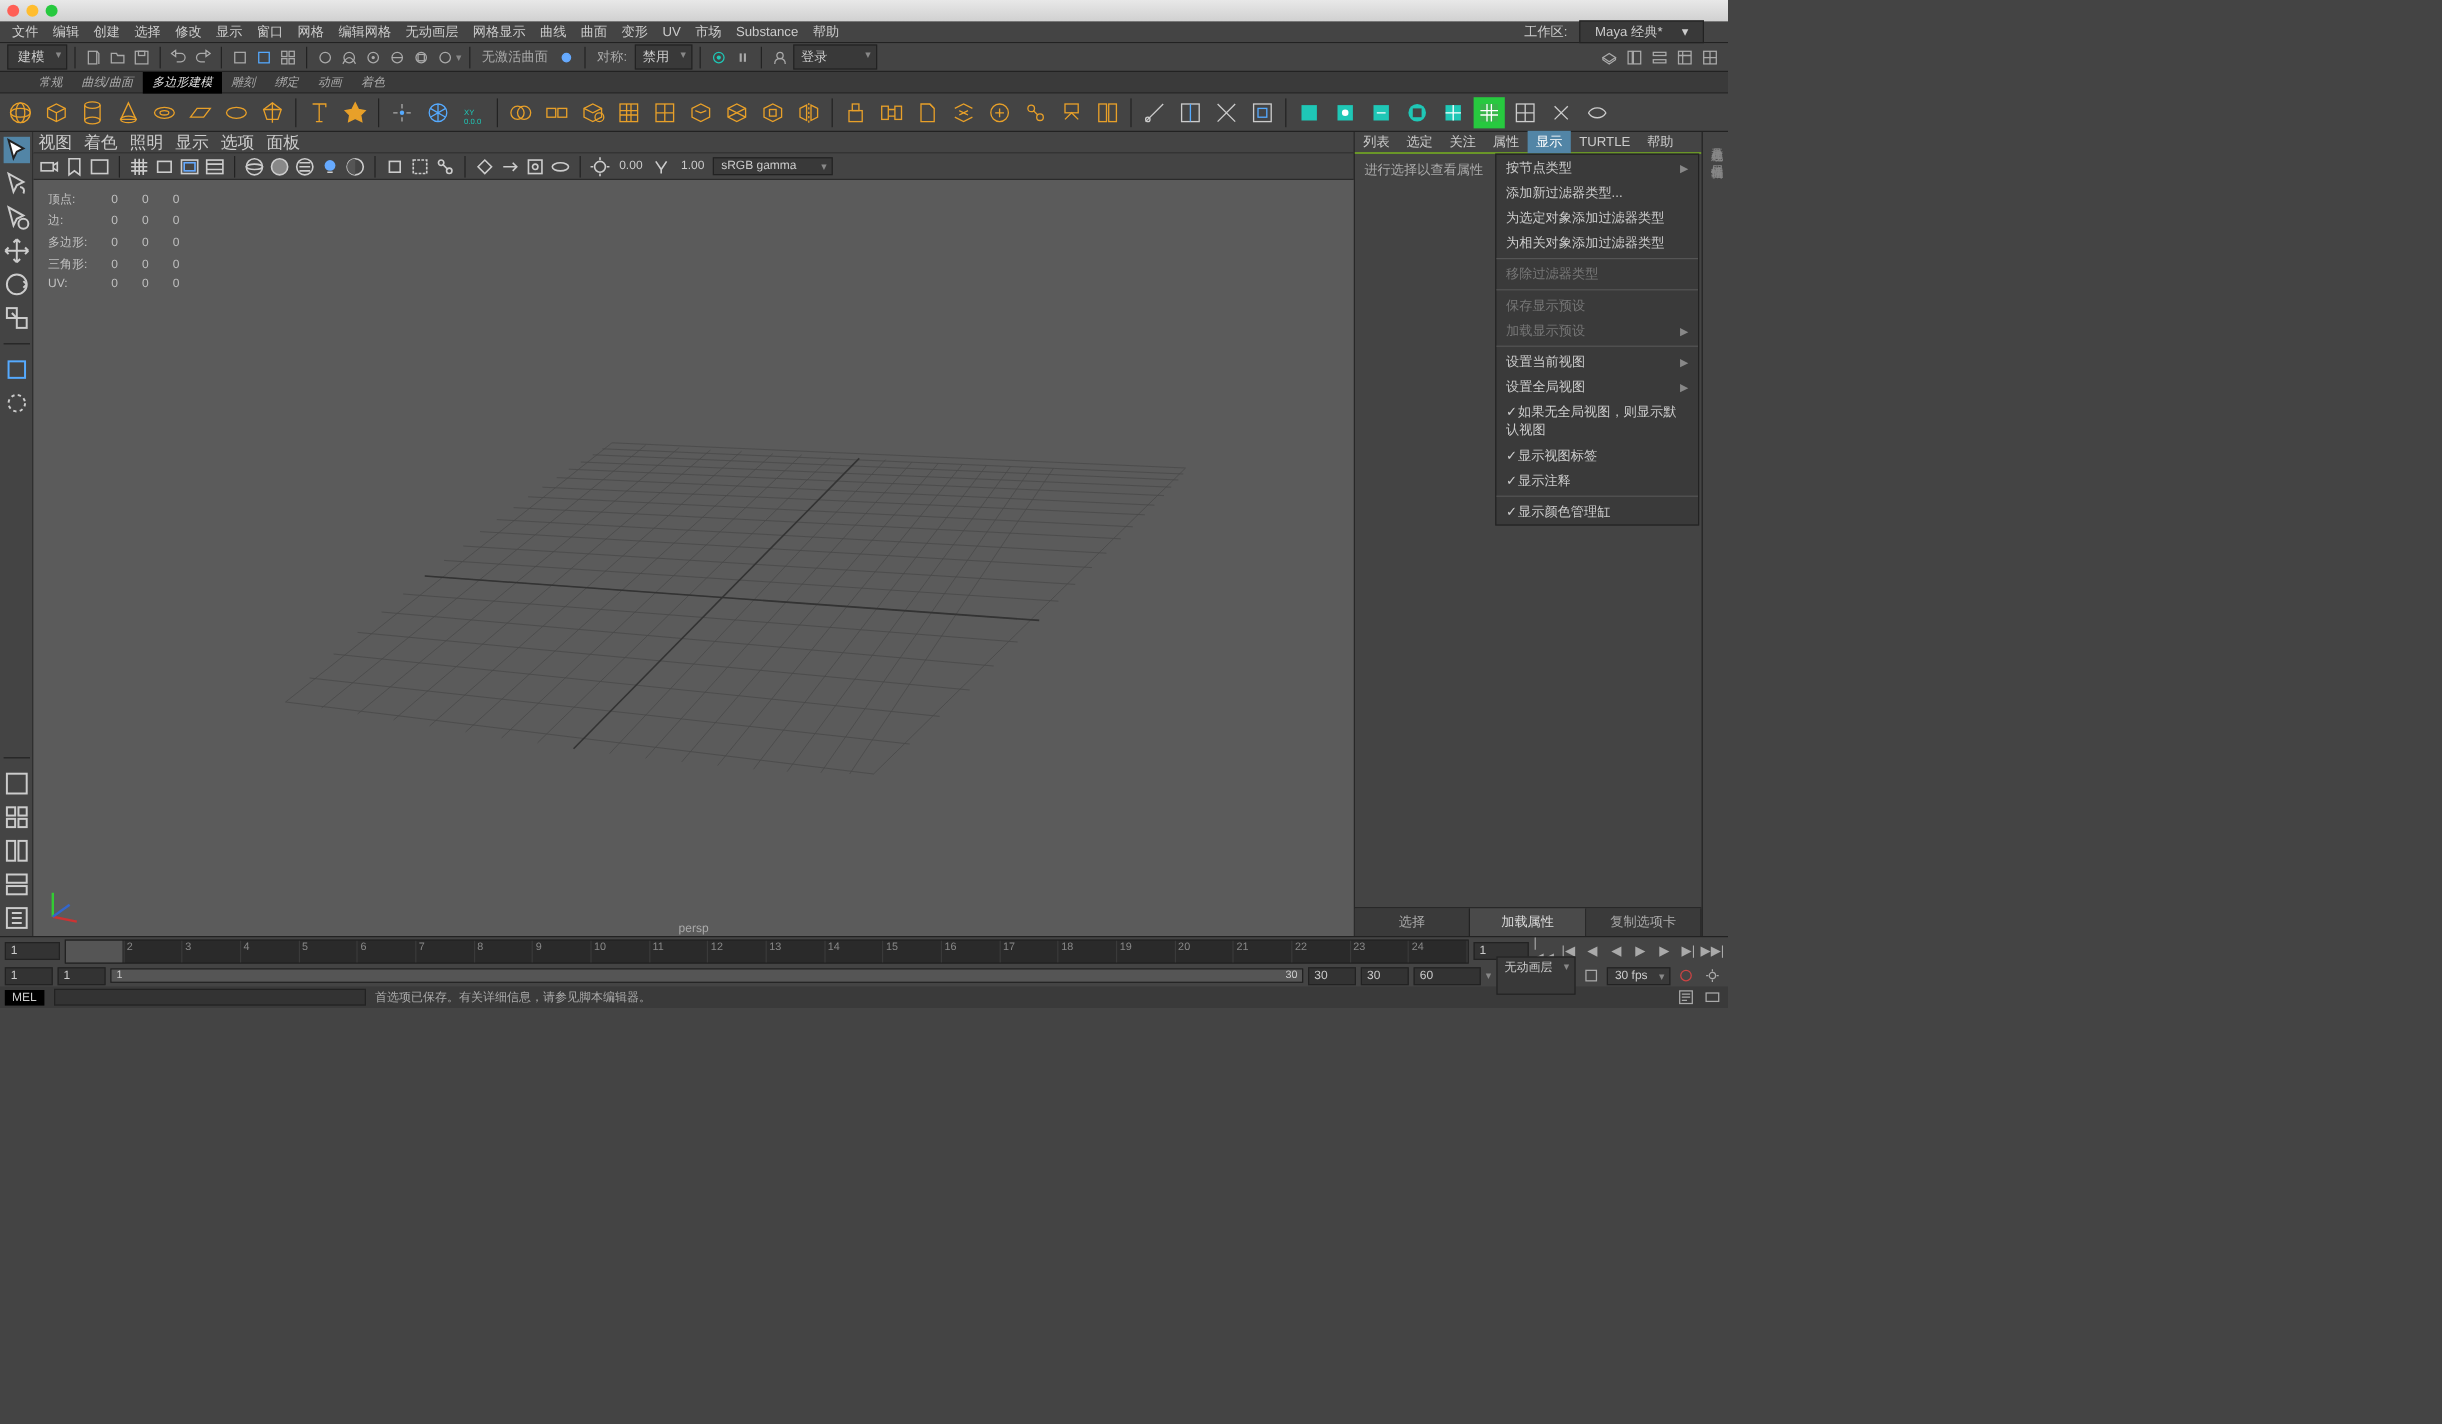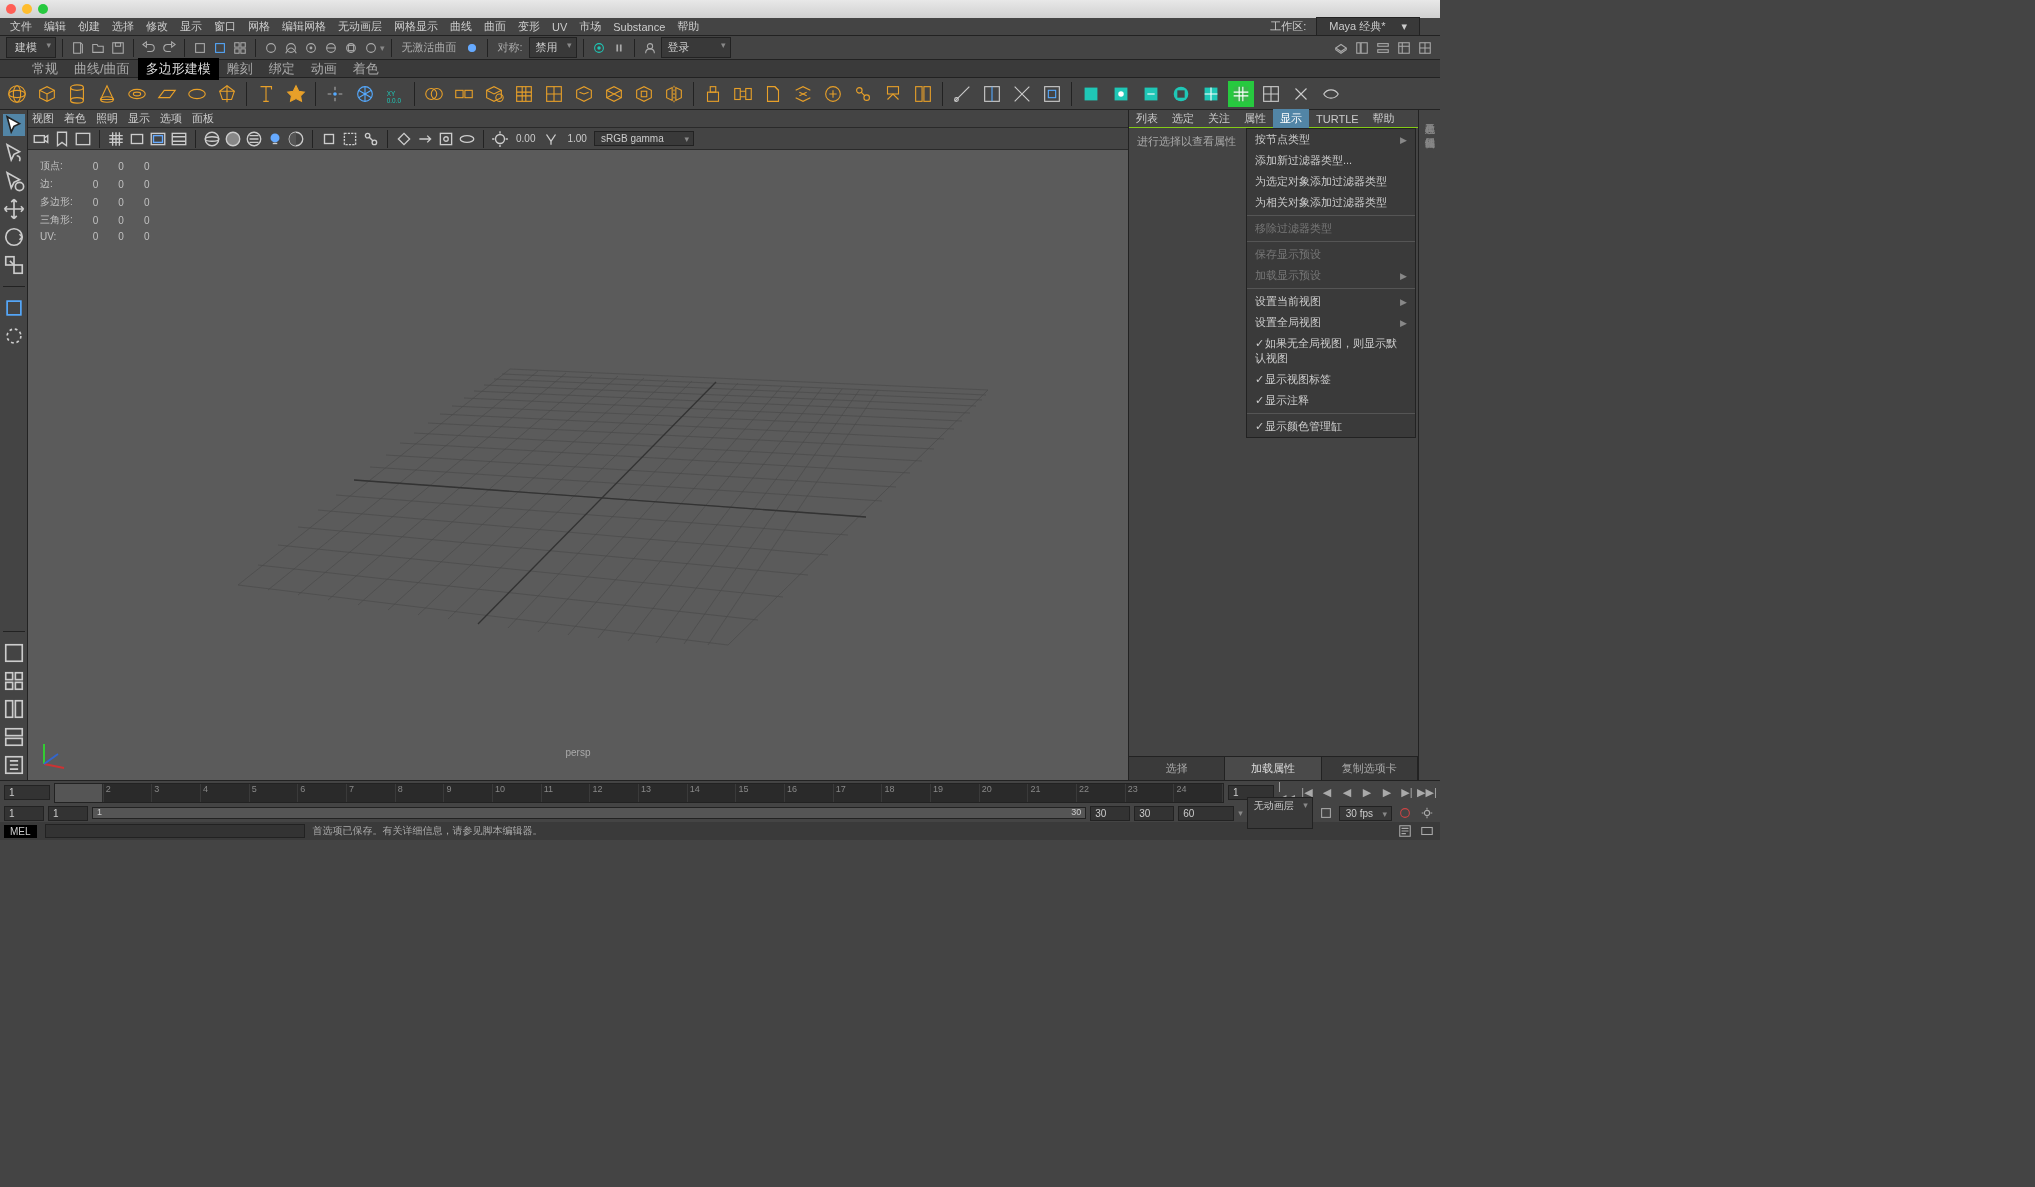--- a/index.html
+++ b/index.html
@@ -16,43 +16,43 @@
 .lock-icon { width:12px; height:12px; display:inline-block; }
 .toolbar { height: 24px; background:#444; display:flex; align-items:center; padding: 0 6px; gap:2px; border-bottom:1px solid #222; }
 .dd { background:#393939; border:1px solid #222; padding: 2px 18px 2px 8px; color:#ccc; position:relative; }
 .dd::after { content:"▾"; position:absolute; right:4px; top:2px; font-size:9px; color:#888; }
 .sep { width:1px; height:18px; background:#222; margin:0 4px; }
 .tb-icon { width:18px; height:18px; display:flex; align-items:center; justify-content:center; cursor:pointer; }
 .tb-icon svg { width:14px; height:14px; }
 .tb-label { color:#aaa; font-size:11px; padding:0 4px; }
 .status-right { margin-left:auto; display:flex; gap:3px; }
 .shelf-tabs { height:18px; background:#3a3a3a; display:flex; align-items:center; border-bottom:1px solid #222; padding-left:24px; }
-.shelf-tabs span { padding: 2px 8px; color:#aaa; cursor:pointer; font-size:13px; }
+.shelf-tabs span { padding: 2px 8px; color:#aaa; cursor:pointer; font-size:10px;font-style:italic; }
 .shelf-tabs span.active { background:#000000; color:#ddd; }
 .shelf { height:32px; background:#444; display:flex; align-items:center; padding:0 4px; gap:4px; border-bottom:1px solid #222; }
 .shelf-item { width:26px; height:26px; display:flex; align-items:center; justify-content:center; cursor:pointer; }
 .shelf-item svg { width:22px; height:22px; }
 .shelf-sep { width:1px; height:24px; background:#222; margin:0 2px; }
 .main { display:flex; height: calc(100% - 18px - 18px - 24px - 18px - 32px - 60px); }
 .toolbox-left { width:28px; background:#444; border-right:1px solid #222; display:flex; flex-direction:column; align-items:center; padding:4px 0; gap:6px; }
 .toolbox-left .tool { width:22px; height:22px; display:flex; align-items:center; justify-content:center; cursor:pointer; }
 .toolbox-left .tool.active { background:#5285a6; }
 .toolbox-left .group-sep { width:22px; height:1px; background:#222; margin:4px 0; }
 .viewport-wrap { flex:1; display:flex; flex-direction:column; background:#5b5b5b; }
 .panel-menu { height:18px; background:#444; display:flex; align-items:center; padding:0 4px; gap:10px; border-bottom:1px solid #2a2a2a; }
-.panel-menu span { font-size:11px; color:#ccc; cursor:pointer; }
+.panel-menu span { font-size:14px; color:#ccc; cursor:pointer; }
 .panel-tools { height:22px; background:#444; display:flex; align-items:center; padding:0 4px; gap:3px; border-bottom:1px solid #2a2a2a; }
 .pt-icon { width:18px; height:18px; display:flex; align-items:center; justify-content:center; cursor:pointer; }
 .pt-val { color:#ccc; font-size:10px; padding:0 4px; }
 .viewport { flex:1; position:relative; background:#5b5b5b; overflow:hidden; }
 .hud-table { position:absolute; top:6px; left:6px; color:#c0c0c0; font-size:10px; }
 .hud-table td { padding: 1px 14px 1px 4px; }
 .grid-plane { position:absolute; left:50%; top:50%; transform:translate(-50%,-50%); }
 .axis-gizmo { position:absolute; left:8px; bottom:8px; width:40px; height:40px; }
-.persp-label { position:absolute; left:50%; bottom:22px; transform:translateX(-50%); color:#aaa; font-size:10px; }
+.persp-label { position:absolute; left:50%; bottom:0; transform:translateX(-50%); color:#aaa; font-size:10px; }
 .right-panel { width:290px; background:#444; border-left:1px solid #222; display:flex; flex-direction:column; }
 .rp-tabs { height:18px; background:#444; display:flex; align-items:center; border-bottom:1px solid #84cc16; }
 .rp-tabs span { padding:2px 7px; color:#ccc; cursor:pointer; font-size:11px; }
 .rp-tabs span.active { background:#5285a6; color:#fff; }
 .rp-hint { padding:6px 8px; color:#aaa; font-size:11px; }
 .rp-menu { position:relative; background:#3a3a3a; border:1px solid #222; margin:0 2px; }
 .rp-menu-item { padding:3px 8px; color:#ccc; font-size:11px; display:flex; align-items:center; justify-content:space-between; cursor:pointer; }
 .rp-menu-item.disabled { color:#777; }
 .rp-menu-item .arrow { font-size:9px; color:#888; }
 .rp-menu-item .check { width:10px; display:inline-block; }

